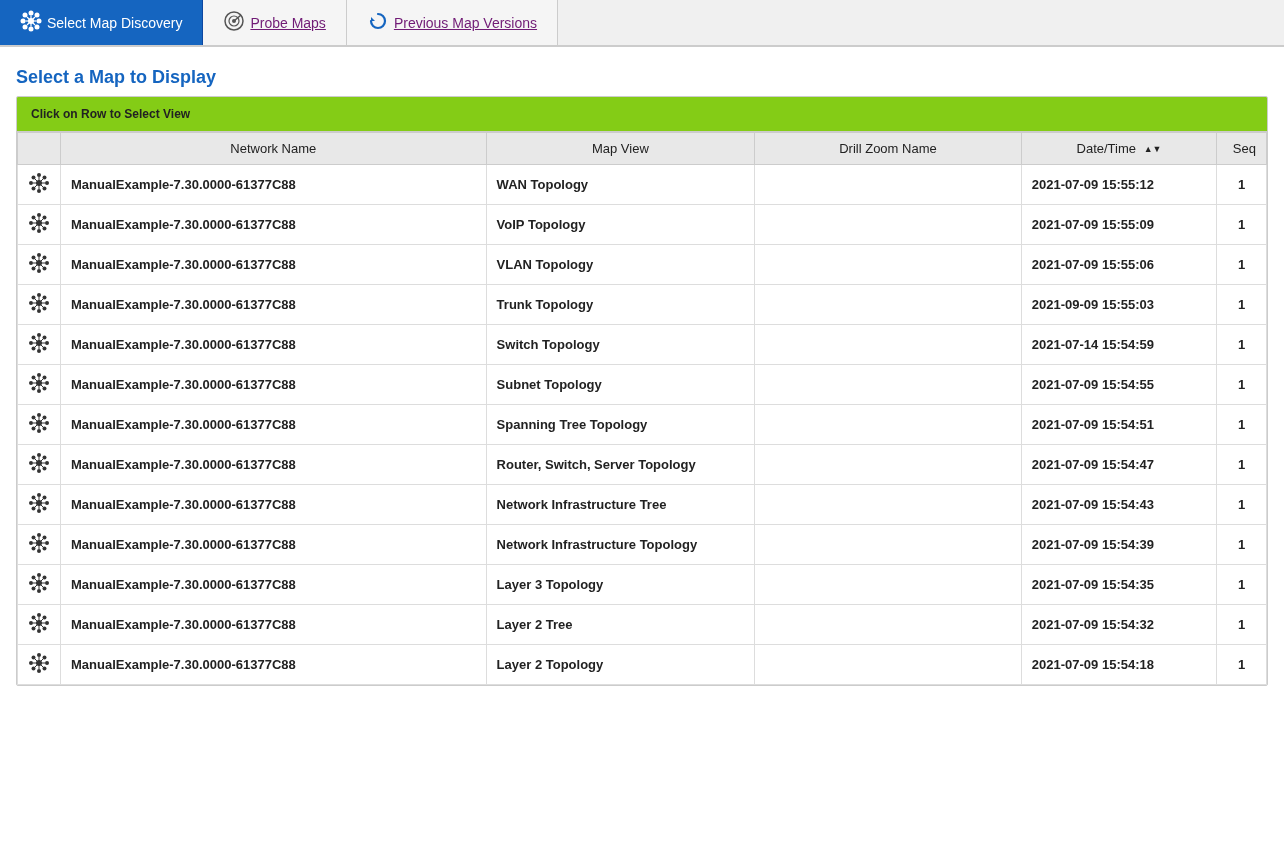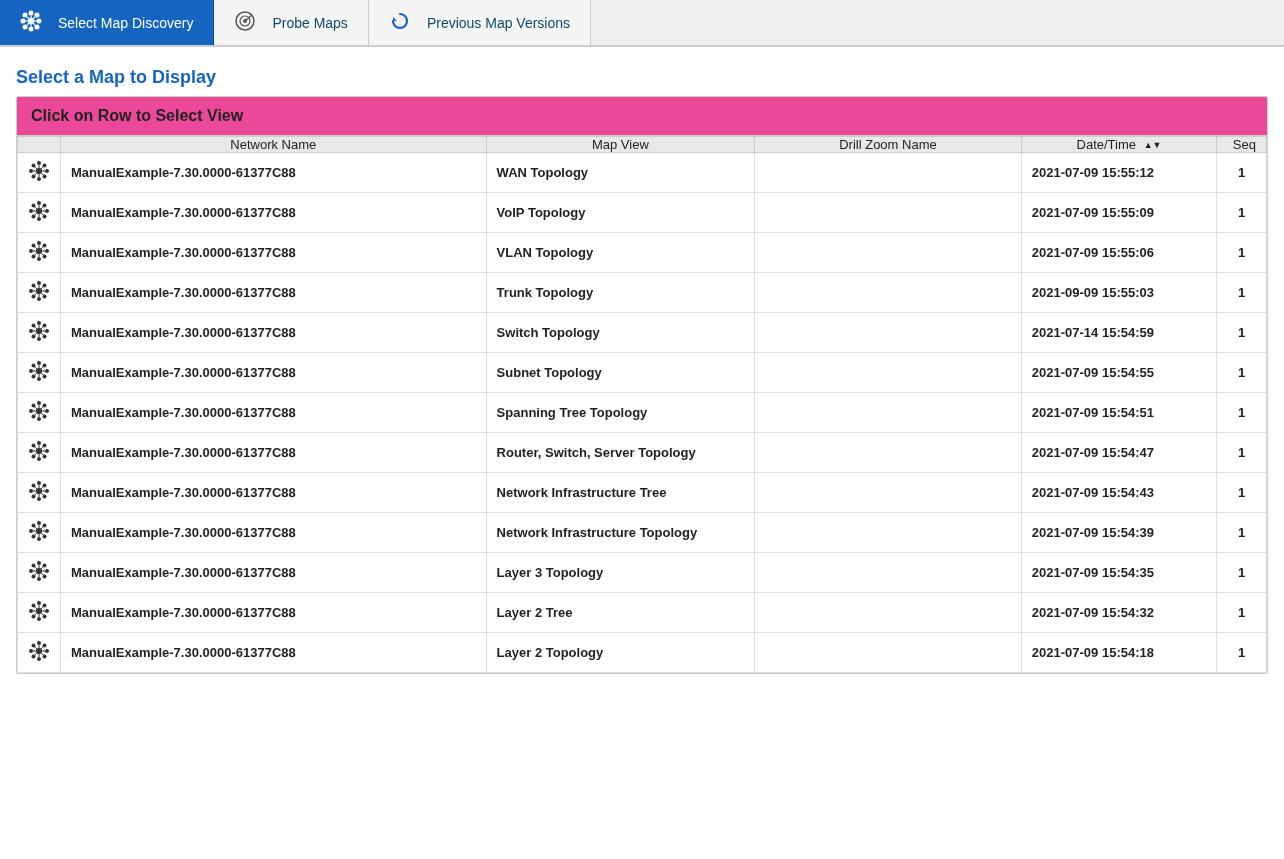--- a/index.html
+++ b/index.html
@@ -8,35 +8,36 @@
     
     .tab-bar {
       display: flex;
       align-items: stretch;
       border-bottom: 2px solid #ccc;
       background: #f0f0f0;
     }
     .tab {
       display: flex;
       align-items: center;
-      gap: 16px;
+      gap: 5px;
       padding: 10px 20px;
       cursor: pointer;
       border-right: 1px solid #ccc;
       font-size: 14px;
       white-space: nowrap;
     }
     .tab.active {
       background: #1565c0;
       color: #fff;
       border-right: 1px solid #0d47a1;
     }
     .tab.inactive {
       background: #f5f5f5;
-      color: #0c4a6e;
+      color: #701a75;
+      text-decoration: underline;
     }
 
     
     .page-content {
       padding: 20px 16px 0 16px;
     }
     .page-title {
       font-size: 18px;
       font-weight: bold;
       color: #1565c0;
@@ -45,36 +46,36 @@
 
     
     .table-container {
       border: 1px solid #ccc;
       border-radius: 2px;
       overflow: hidden;
     }
     .table-instruction {
       padding: 10px 14px;
       font-weight: bold;
-      font-size: 16px;
+      font-size: 12px;
       border-bottom: 1px solid #ccc;
-      background: #ec4899;
+      background: #84cc16;
     }
 
     table {
       width: 100%;
       border-collapse: collapse;
       font-size: 13px;
     }
     thead tr {
       background: #e8e8e8;
     }
     thead th {
       border: 1px solid #ccc;
-      padding: 0 10px;
+      padding: 8px 10px;
       text-align: center;
       font-weight: normal;
     }
     thead th.sortable {
       cursor: pointer;
     }
     thead th .sort-arrows {
       display: inline-flex;
       flex-direction: column;
       margin-left: 4px;

